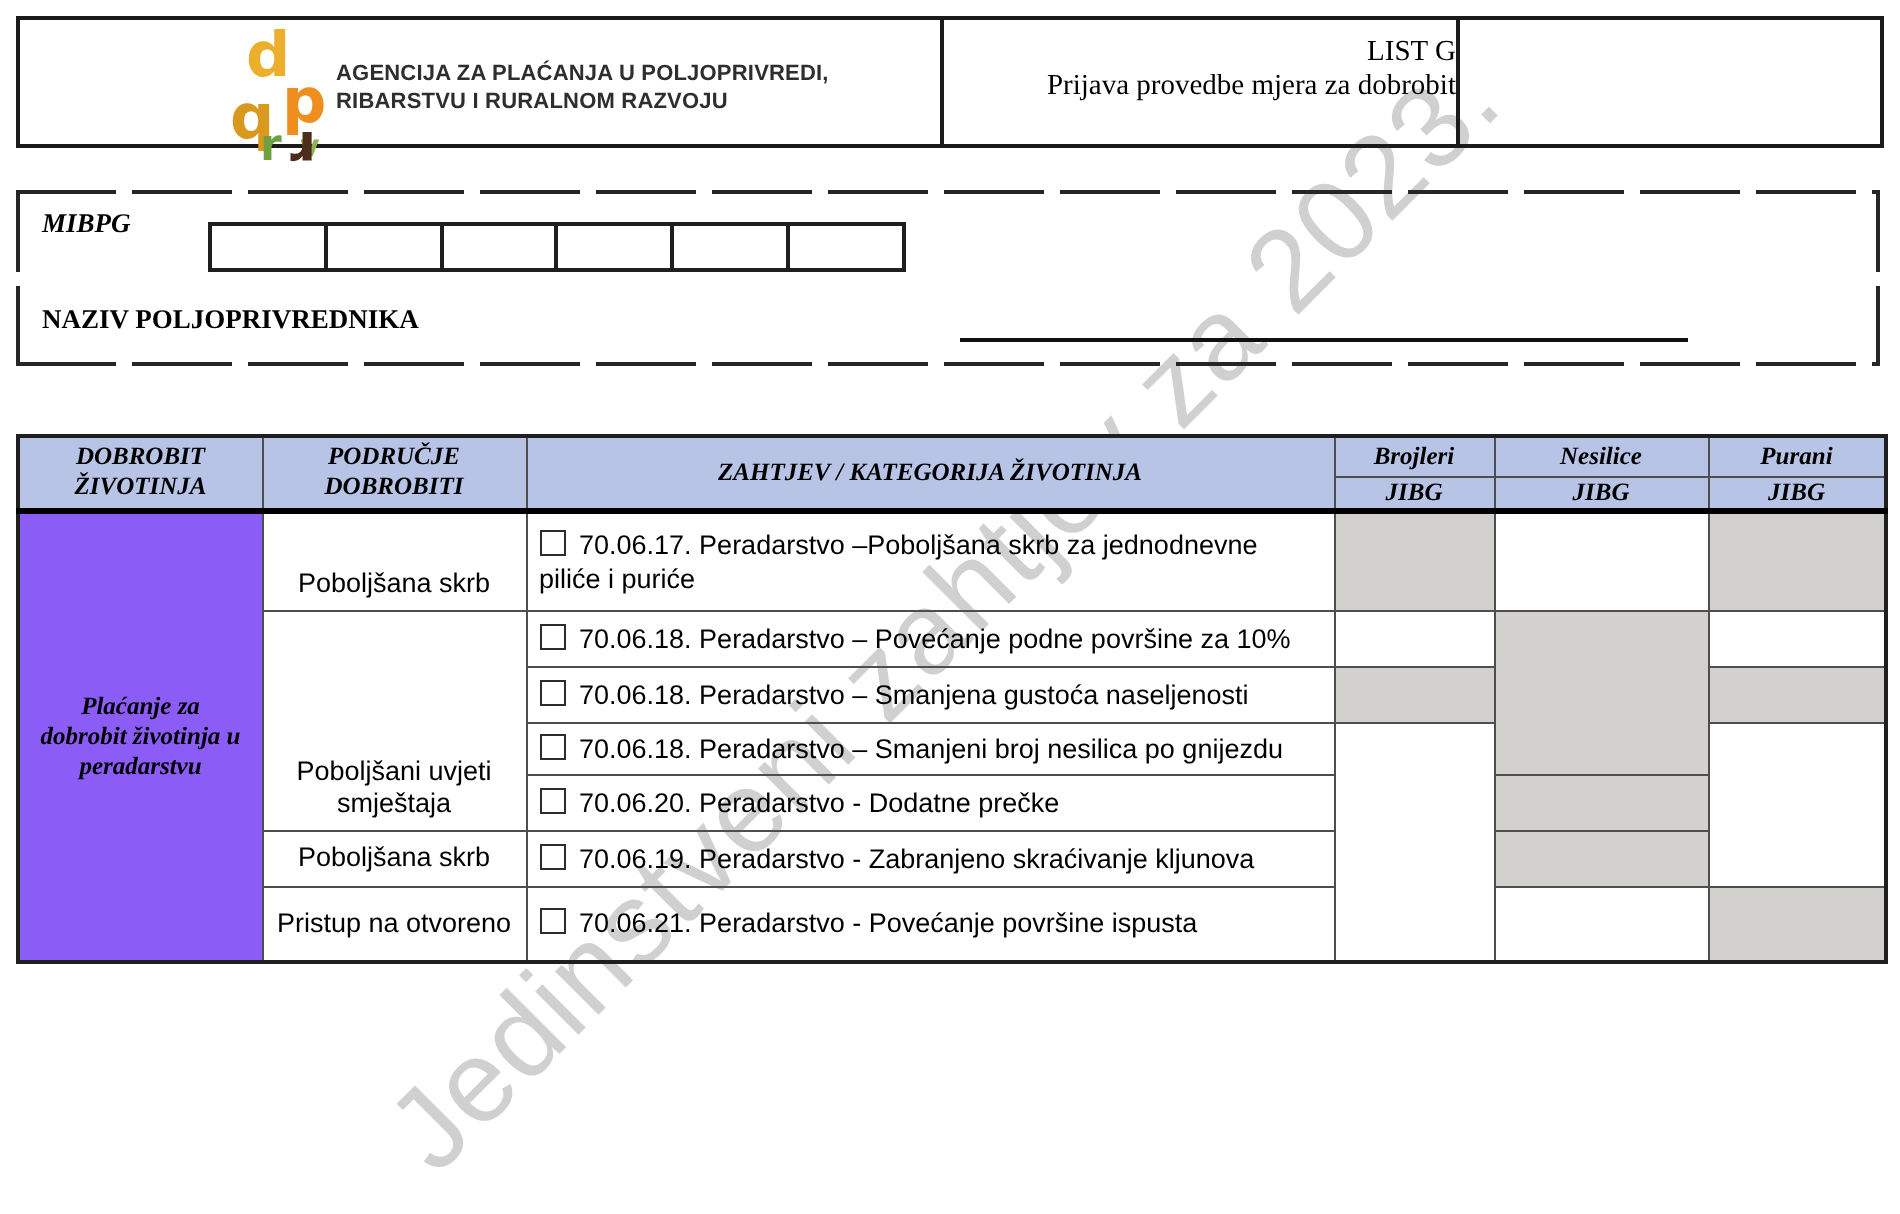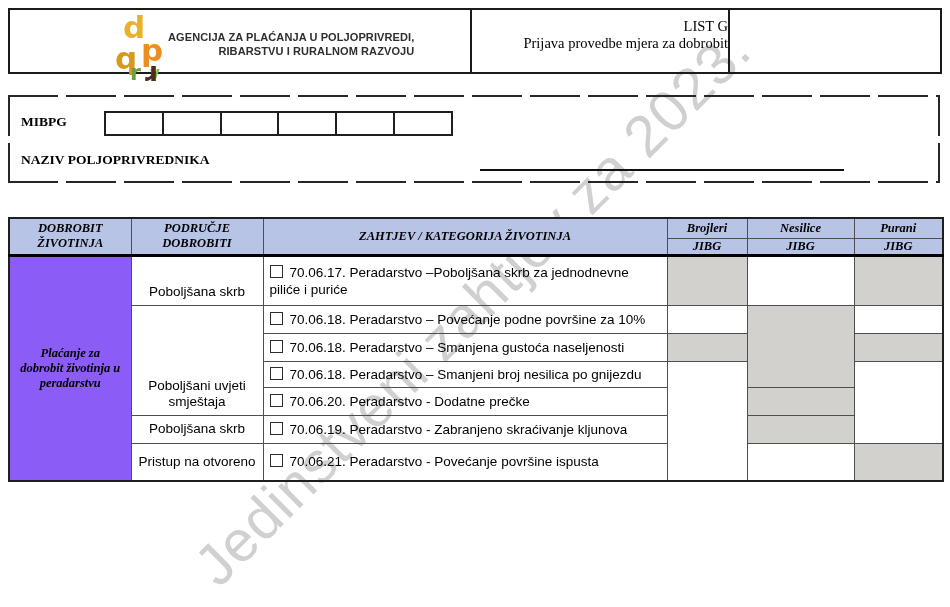--- a/index.html
+++ b/index.html
@@ -17,40 +17,40 @@
   
   .top-box{
     position:absolute;left:8px;top:8px;width:930px;height:62px;
     border:2px solid #1b1b1b;display:flex;
   }
   .cell-agency{width:460px;position:relative;}
   .logo{position:absolute;left:104px;top:1px;width:58px;height:78px;}
   .agency-text{
     position:absolute;left:158px;top:20px;
     font-family:"Liberation Sans",sans-serif;font-size:11px;font-weight:bold;
-    color:#2e2e2e;line-height:14px;letter-spacing:0.1px;white-space:nowrap;text-align:right;
+    color:#2e2e2e;line-height:14px;letter-spacing:0.1px;white-space:nowrap;
   }
   .cell-title{
     width:256px;border-left:2px solid #1b1b1b;border-right:2px solid #1b1b1b;
     text-align:right;padding-top:8px;font-weight:normal;font-size:14.5px;line-height:17px;
   }
   .cell-rest{flex:1;}
   
   .farm-box{
     position:absolute;left:8px;top:95px;width:932px;height:88px;box-sizing:border-box;
     background-image:
       repeating-linear-gradient(90deg,#262626 0 50px,transparent 50px 58px),
       repeating-linear-gradient(90deg,#262626 0 50px,transparent 50px 58px),
       repeating-linear-gradient(0deg,#262626 0 40px,transparent 40px 47px),
       repeating-linear-gradient(0deg,#262626 0 40px,transparent 40px 47px);
     background-size:100% 2px,100% 2px,2px 100%,2px 100%;
     background-position:top left,bottom left,top left,top right;
     background-repeat:no-repeat;
   }
-  .mibpg-label{position:absolute;left:13px;top:19px;font-weight:bold;font-size:13.5px;}
+  .mibpg-label{position:absolute;left:13px;top:9px;font-weight:bold;font-size:13.5px;font-style:italic;}
   .mibpg-cells{
     position:absolute;left:96px;top:16px;width:345px;height:21px;
     border:2px solid #1f1f1f;display:flex;
   }
   .mibpg-cells > div{flex:1;border-right:2px solid #1f1f1f;}
   .mibpg-cells > div:last-child{border-right:none;}
   .naziv-label{position:absolute;left:13px;top:57px;font-weight:bold;font-size:13.5px;}
   .naziv-line{position:absolute;left:472px;top:74px;width:364px;height:0;border-top:2px solid #101010;}
   
   .main-table{

